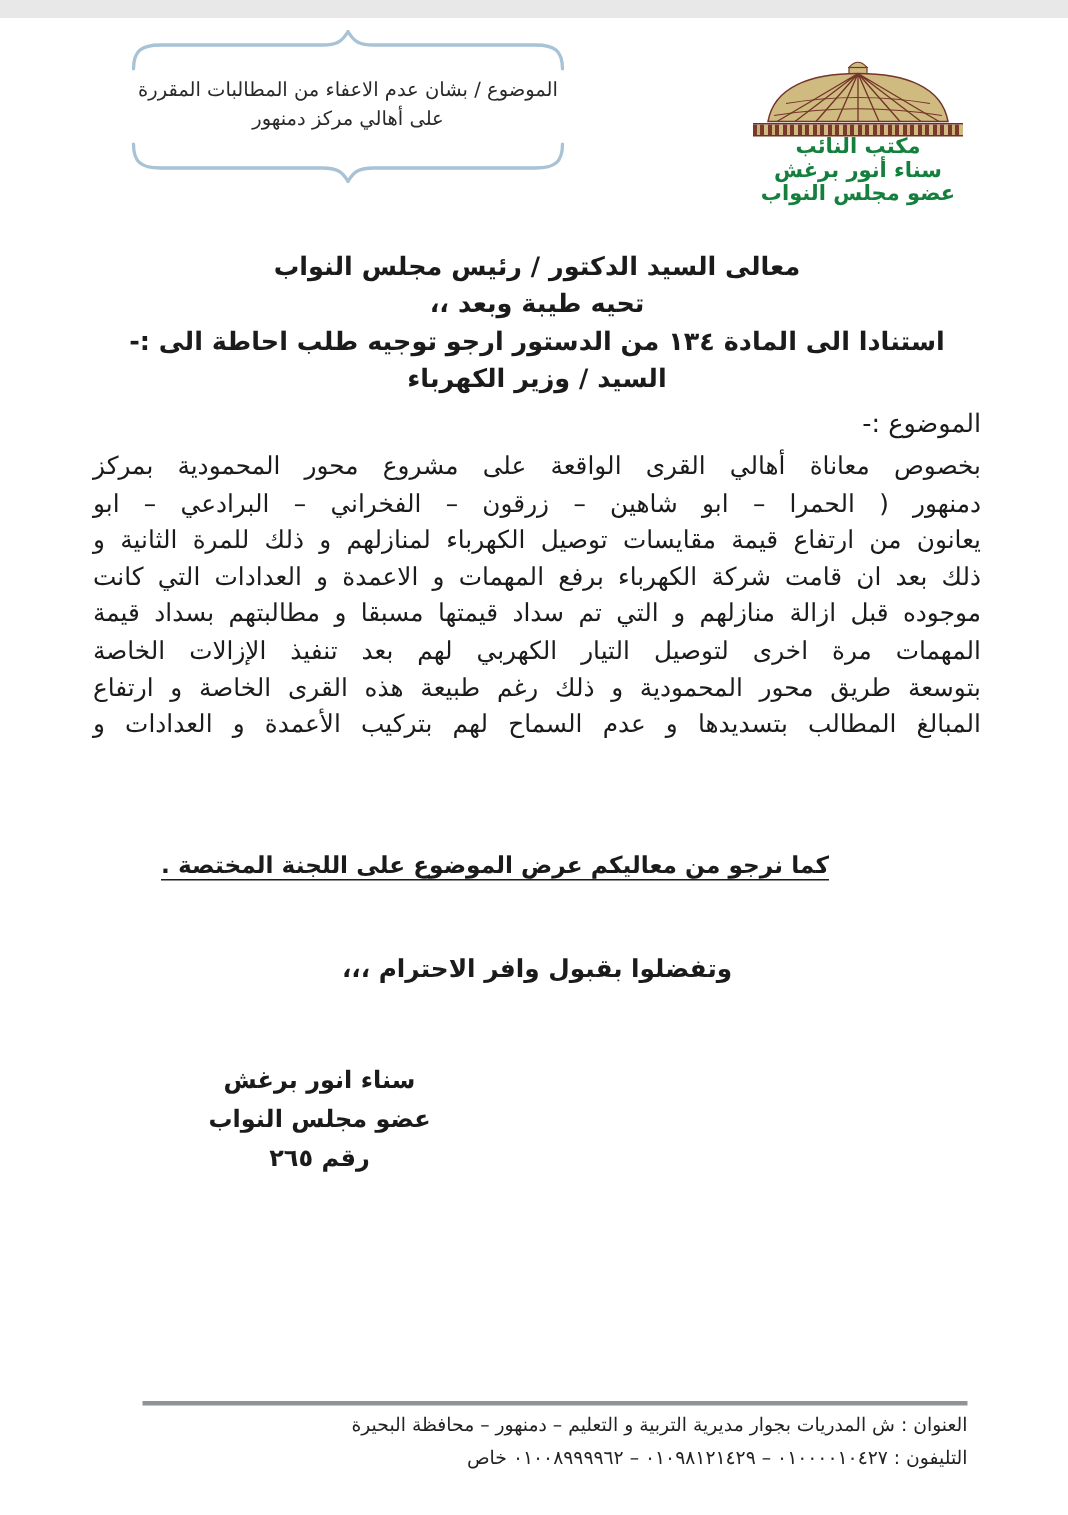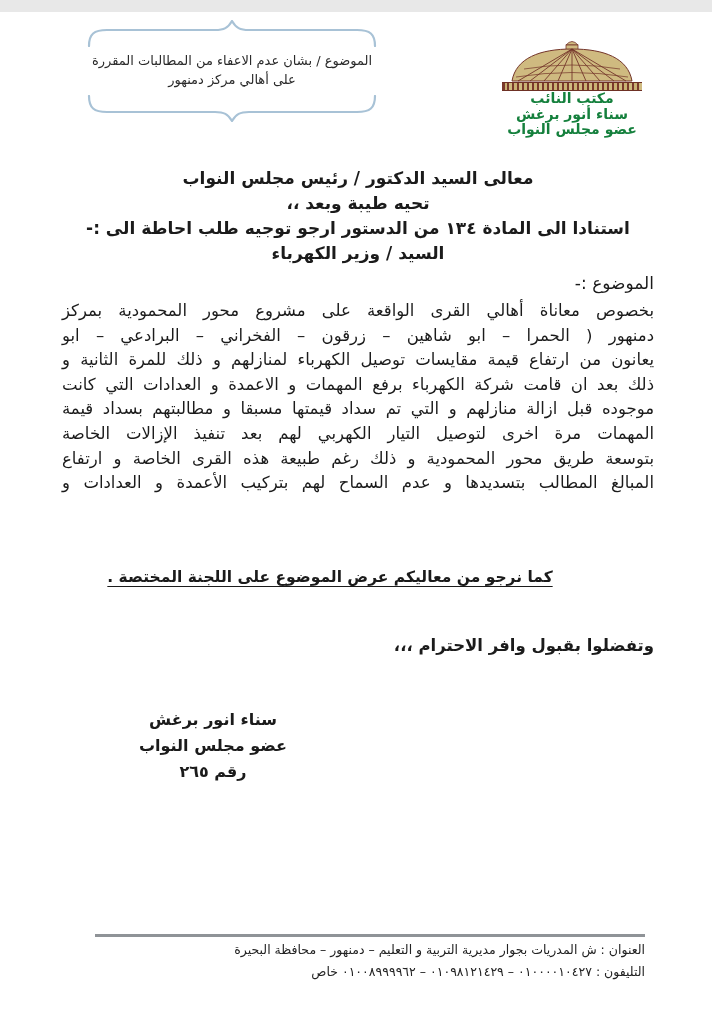--- a/index.html
+++ b/index.html
@@ -50,21 +50,21 @@
     direction:rtl; text-align:center;
   }
   .request-line span {
     position:relative; left:-28px;
     font-weight:bold; font-size:15.5px;
     text-decoration:underline; text-underline-offset:4px;
   }
   
   .closing {
     position:absolute; left:62px; top:624px; width:592px;
-    direction:rtl; 
+    direction:rtl; text-align:center;
     font-weight:bold; font-size:16.5px;
   }
   
   .signature {
     position:absolute; left:123px; top:695px; width:180px;
     direction:rtl; text-align:center;
     font-weight:bold; font-size:16px; line-height:26px;
   }
   
   .footer-rule {

